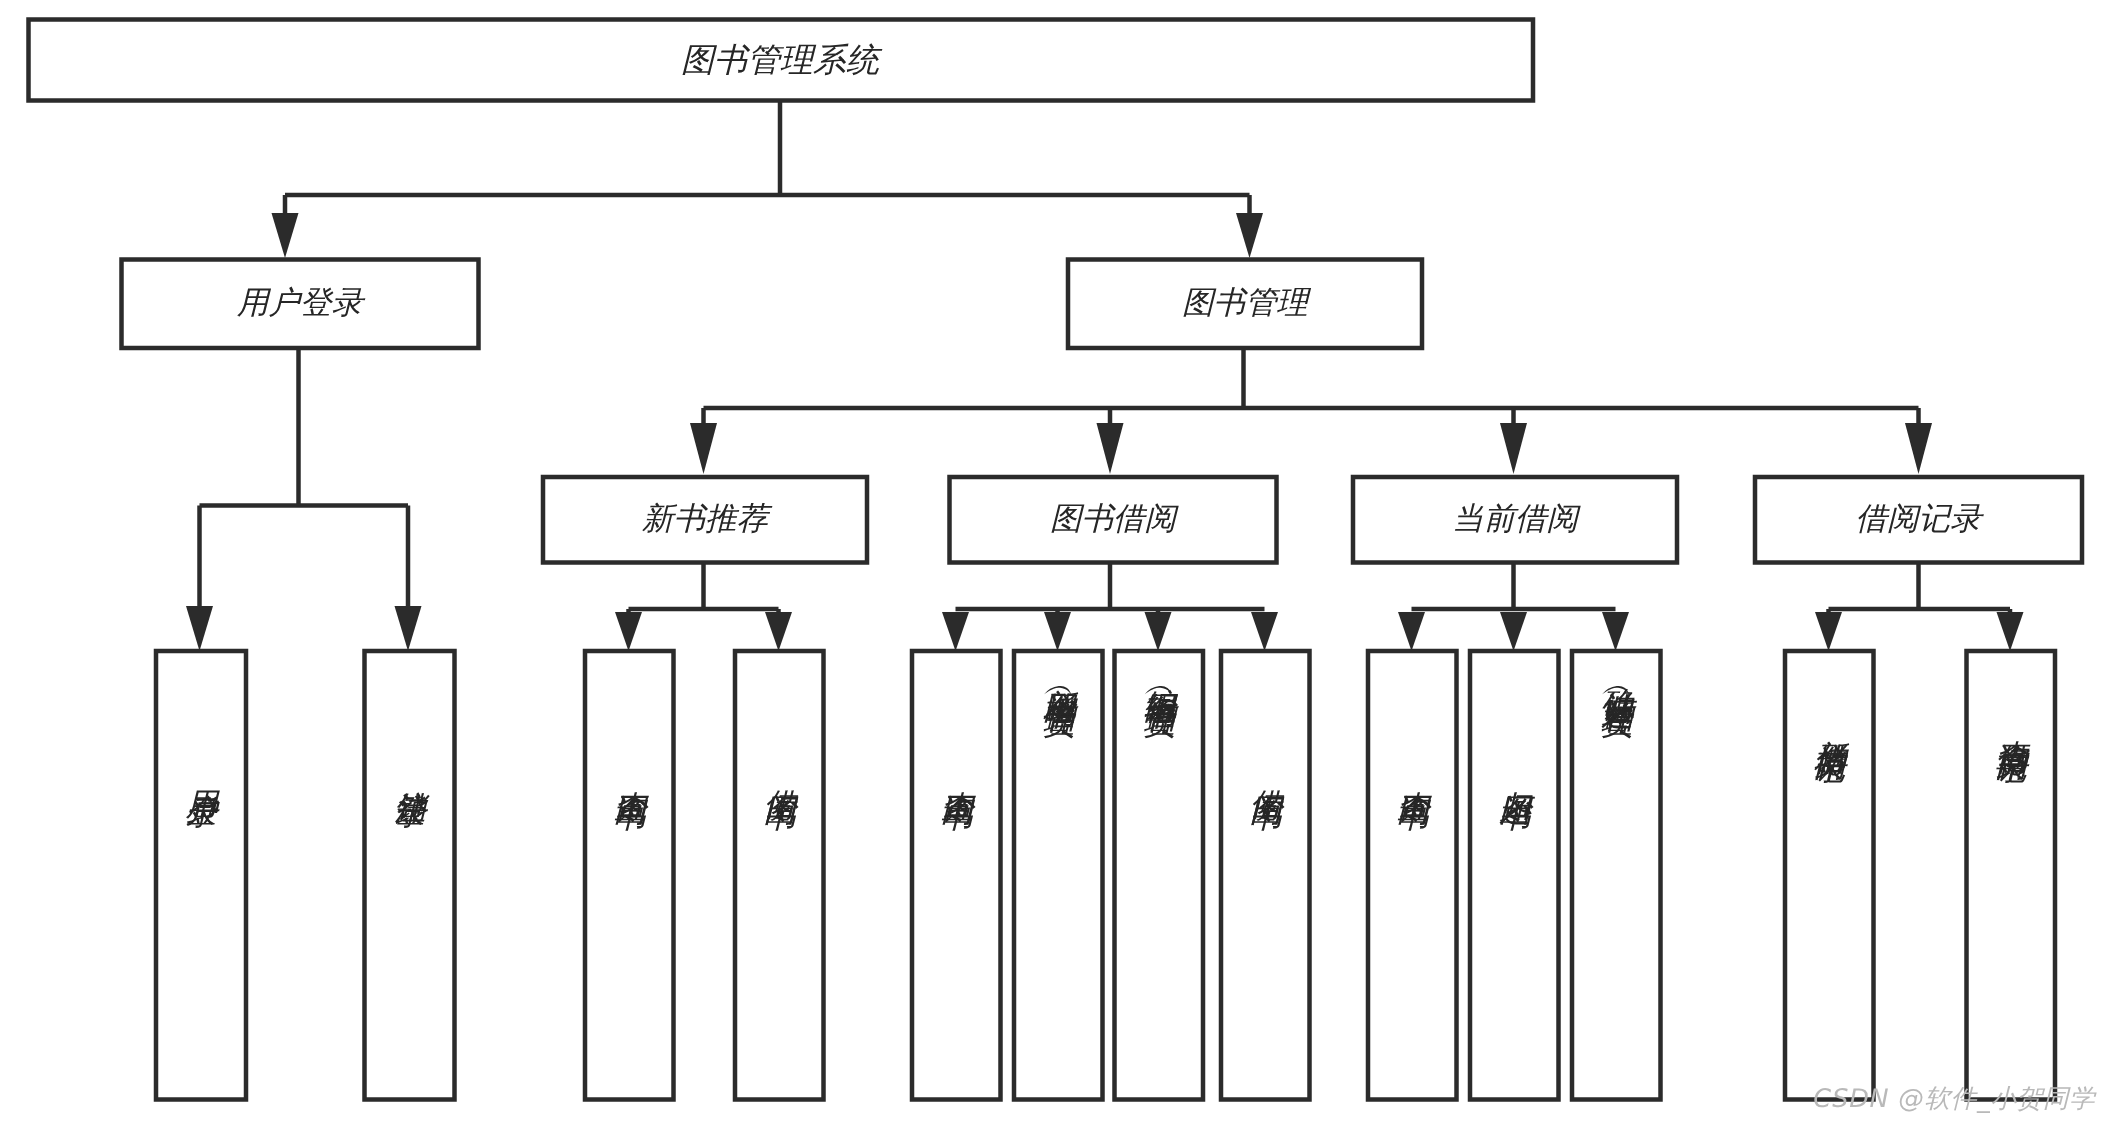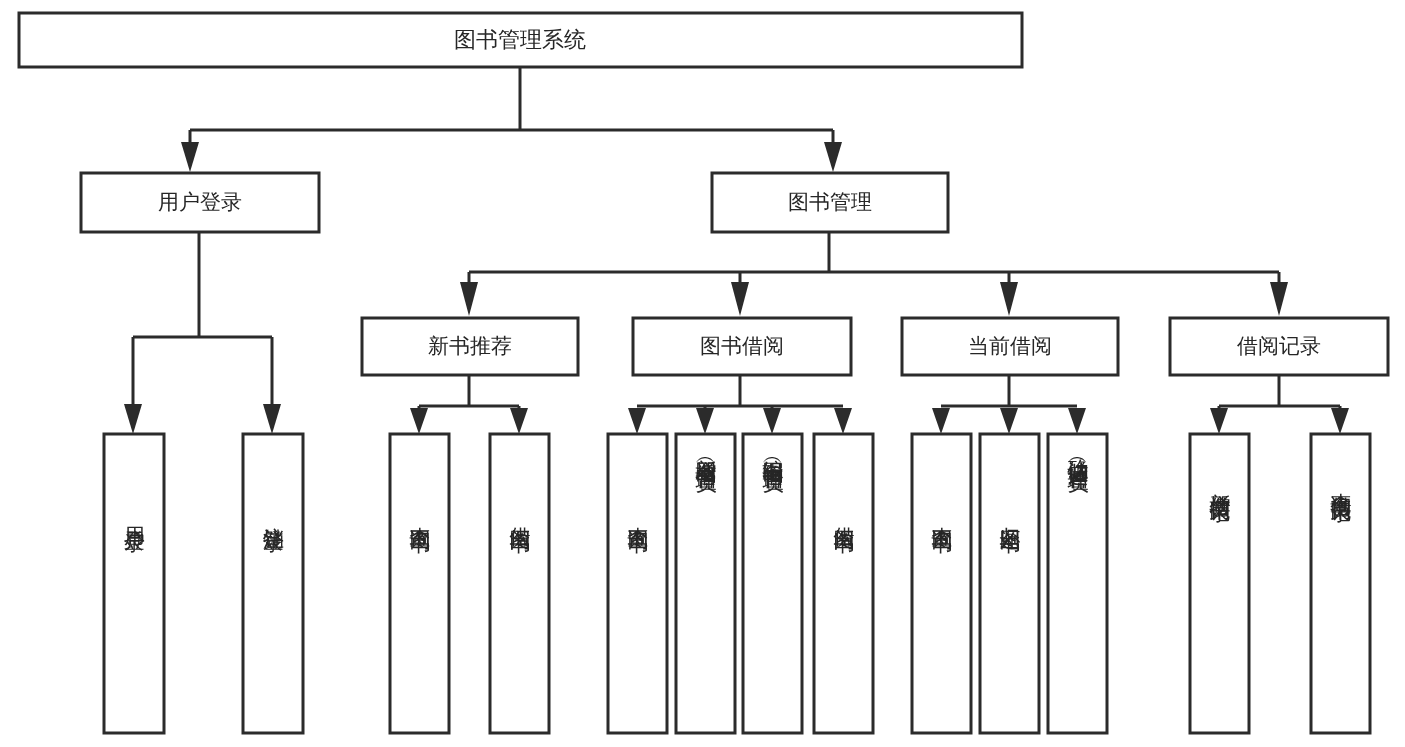--- a/index.html
+++ b/index.html
@@ -12,20 +12,21 @@
     width: 1405px;
     height: 747px;
     overflow: hidden;
     font-family: "DejaVu Sans", "Liberation Sans", sans-serif;
   }
   #diagram-root {
     position: relative;
     width: 1405px;
     height: 747px;
     background: #ffffff;
+    font-style: italic;
   }
   svg#tree-svg {
     position: absolute;
     top: 0;
     left: 0;
     width: 1405px;
     height: 747px;
     display: block;
   }
   .node-box {
@@ -241,14 +242,15 @@
   <div class="leaf-label-wrap" style="left:1048px; top:434px; width:59px; height:299px;">
     <span class="leaf-label" style="margin-top:8px;">确认归还（管理员）</span>
   </div>
   <div class="leaf-label-wrap" style="left:1190px; top:434px; width:59px; height:299px;">
     <span class="leaf-label" style="margin-top:42px;">新增借阅记录</span>
   </div>
   <div class="leaf-label-wrap" style="left:1311px; top:434px; width:59px; height:299px;">
     <span class="leaf-label" style="margin-top:42px;">查询借阅记录</span>
   </div>
 
+  <div class="watermark">CSDN @软件_小贺同学</div>
 
 </div>
 
 </body></html>

